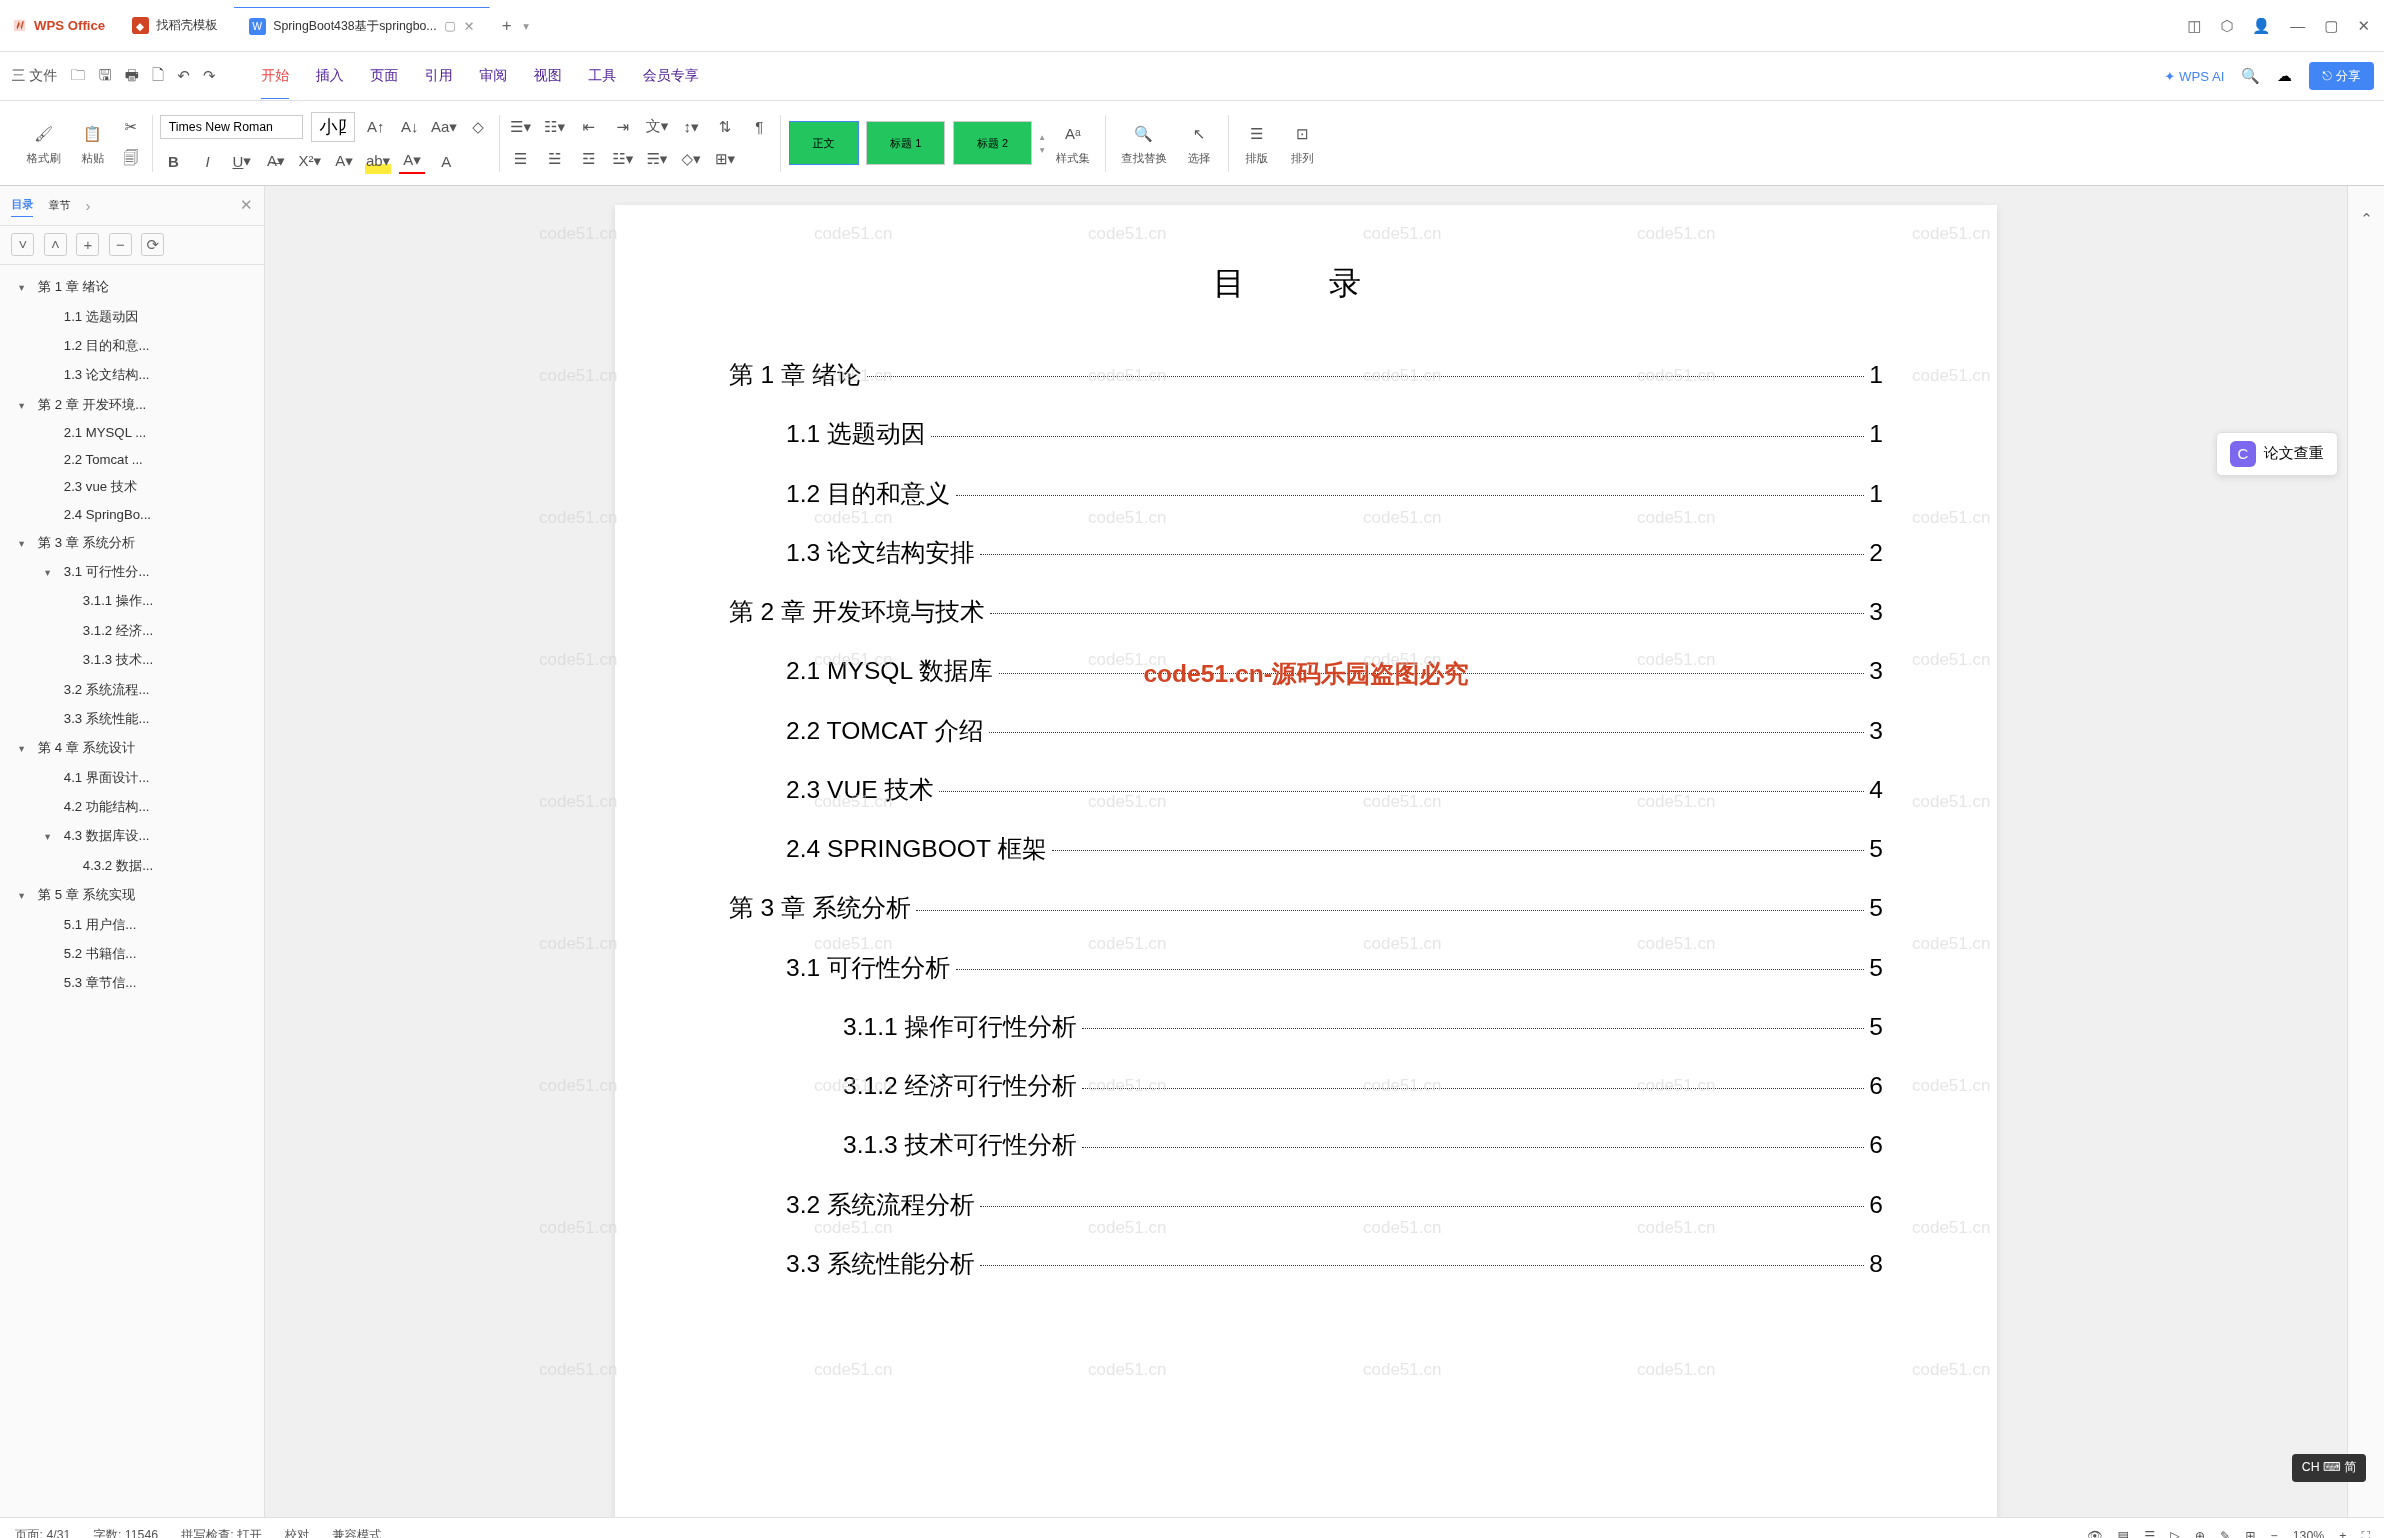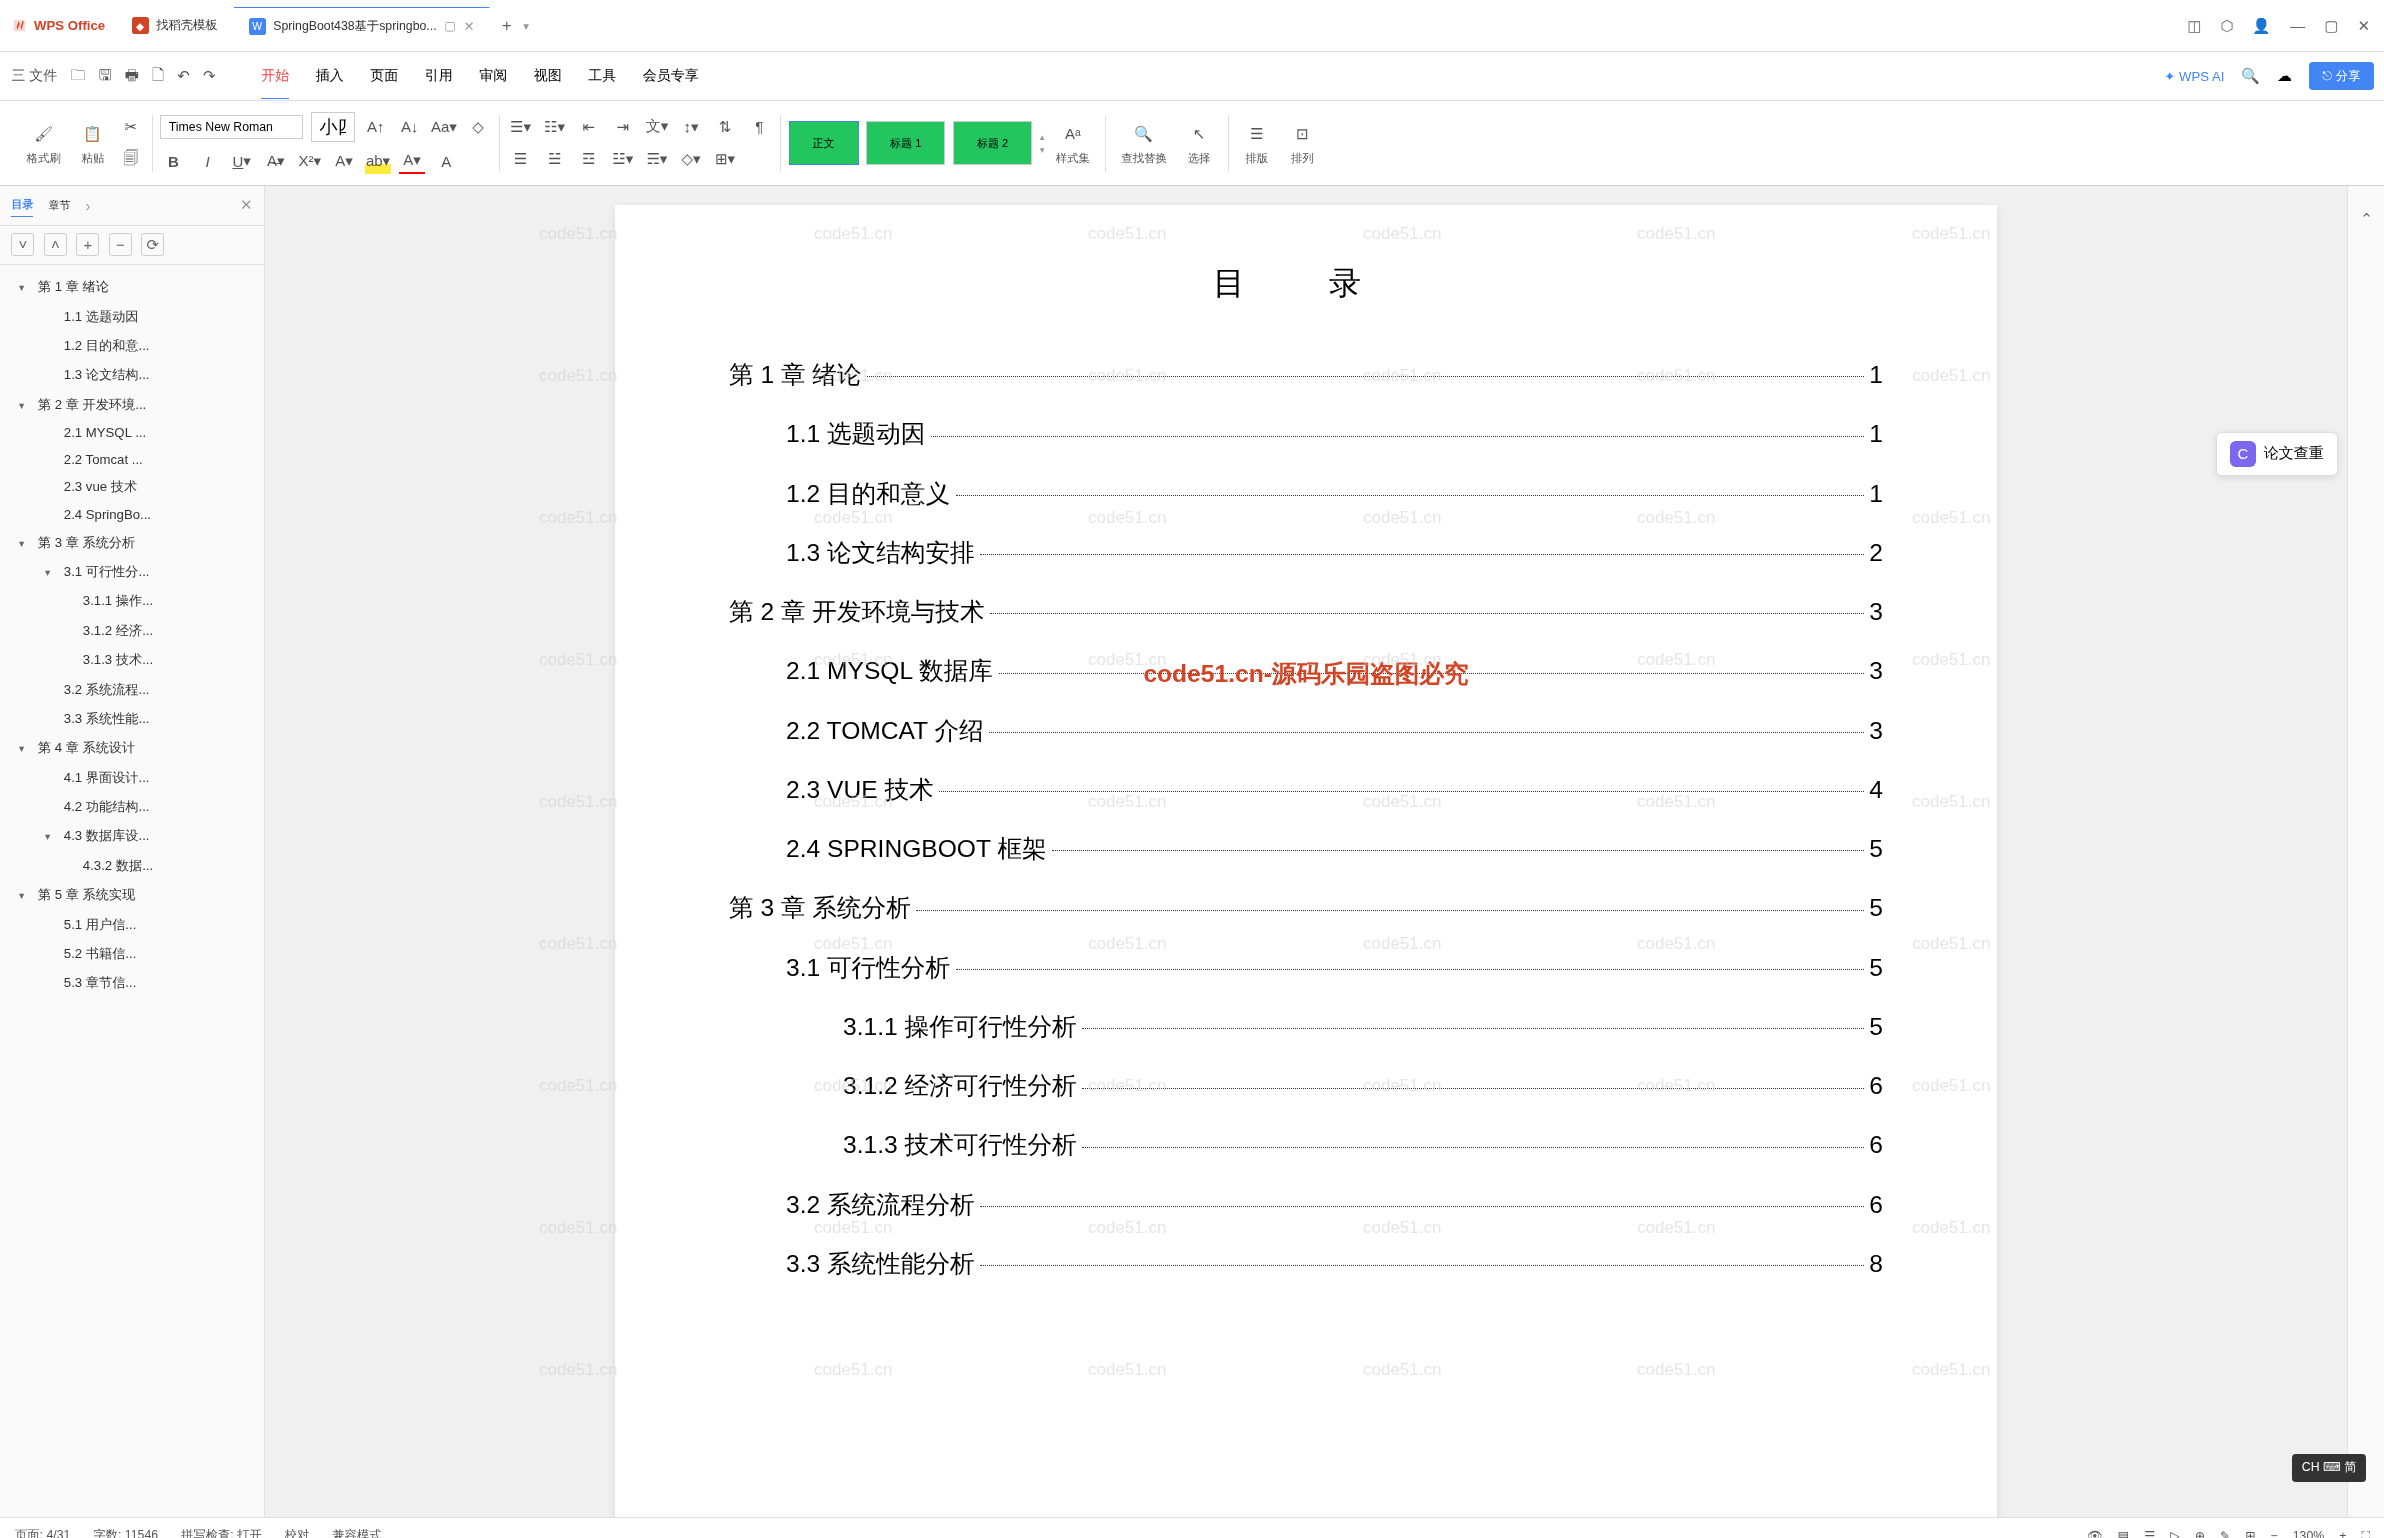--- a/index.html
+++ b/index.html
@@ -11,21 +11,21 @@
 .tab.active{background:#fff;border-top:1.9px solid #4285f4}
 .tab-icon{width:17px;height:17px;display:flex;align-items:center;justify-content:center;border-radius:2.8px;font-size:10.4px;color:#fff}
 .tab-close{color:#999;font-size:13.2px}
 .tab-add{padding:0 11.4px;color:#666;font-size:17px}
 .titlebar-right{margin-left:auto;display:flex;gap:19px;padding-right:15px;align-items:center}
 .titlebar-right span{color:#666;font-size:15px;cursor:pointer}
 .menubar{height:49px;background:#fff;display:flex;align-items:center;padding:0 11.4px;gap:7.6px;border-bottom:0.9px solid #e0e0e0}
 .menu-left{display:flex;gap:13.2px;align-items:center;color:#555}
 .menu-btn{font-size:14px;cursor:pointer}
 .menu-tabs{display:flex;gap:26.5px;margin-left:38px}
-.menu-tab{font-size:14px;color:#000000;cursor:pointer;padding:13.2px 0}
+.menu-tab{font-size:14px;color:#4c1d95;cursor:pointer;padding:13.2px 0}
 .menu-tab.active{color:#ef4444;border-bottom:1.9px solid #4285f4}
 .menu-right{margin-left:auto;display:flex;gap:17px;align-items:center}
 .wps-ai{color:#4285f4;font-size:13.2px;display:flex;align-items:center;gap:3.8px}
 .share-btn{background:#4285f4;color:#fff;padding:5.7px 13.2px;border-radius:3.8px;font-size:12.3px;display:flex;align-items:center;gap:3.8px}
 .ribbon{height:85px;background:#fff;display:flex;align-items:center;padding:0 19px;gap:3.8px;border-bottom:0.9px solid #d0d0d0}
 .ribbon-group{display:flex;flex-direction:column;align-items:center;gap:3.8px;padding:0 7.6px}
 .ribbon-stack{display:flex;flex-direction:column;gap:5.7px}
 .ribbon-row{display:flex;gap:7.6px;align-items:center}
 .ribbon-icon{width:26.5px;height:26.5px;display:flex;align-items:center;justify-content:center;color:#555;font-size:15px;cursor:pointer}
 .ribbon-label{font-size:11.4px;color:#555}

